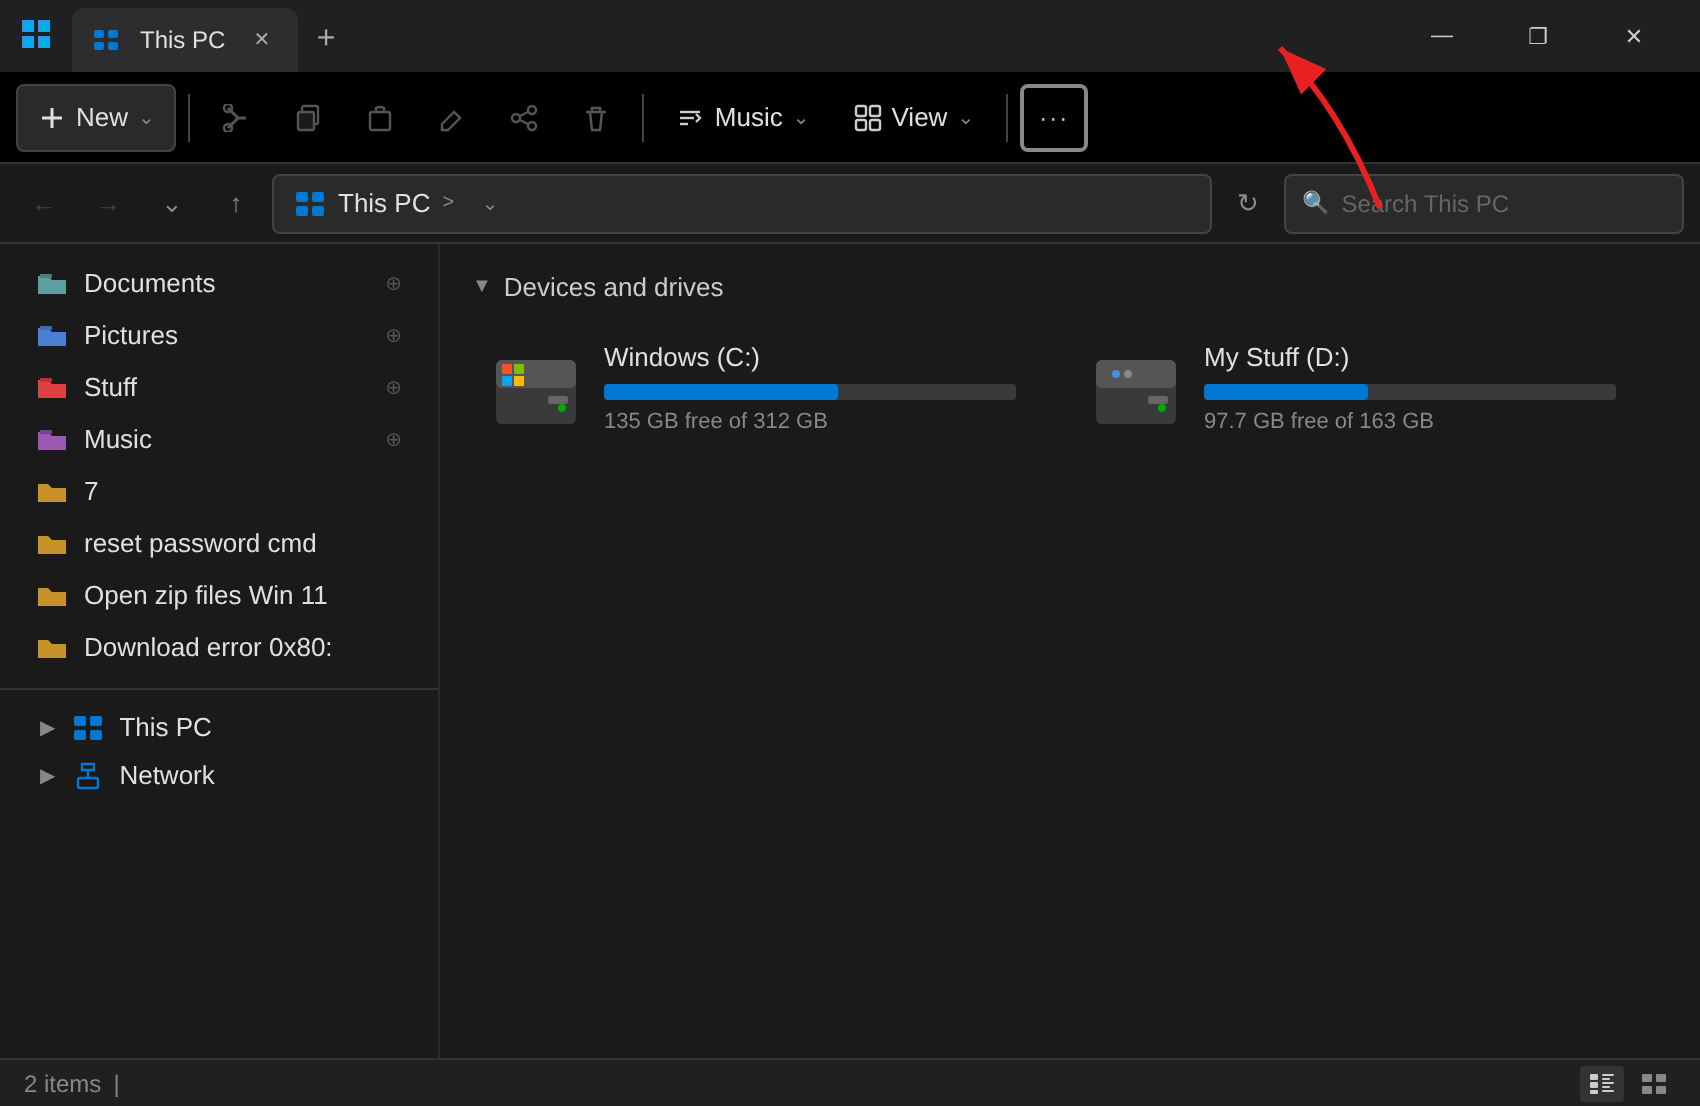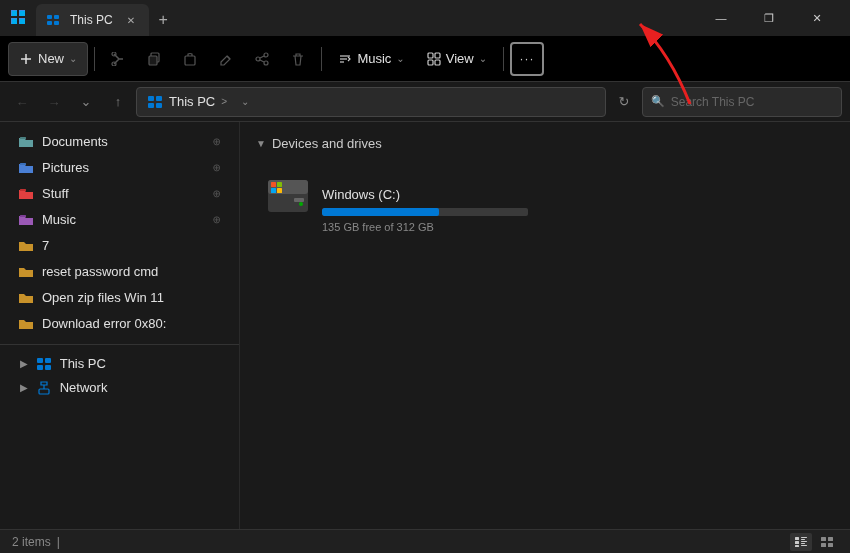--- a/index.html
+++ b/index.html
@@ -205,21 +205,21 @@
     }
 
     
     .main-layout {
       display: flex;
       height: calc(553px - 36px - 46px - 40px - 24px);
     }
 
     
     .sidebar {
-      width: 240px;
+      width: 220px;
       background: #1a1a1a;
       overflow-y: auto;
       border-right: 1px solid #2a2a2a;
       padding: 6px 0;
     }
     .sidebar-item {
       display: flex;
       align-items: center;
       padding: 5px 12px;
       gap: 8px;
@@ -273,21 +273,20 @@
     .drive-icon-container {
       width: 48px;
       height: 48px;
       display: flex;
       align-items: center;
       justify-content: center;
       flex-shrink: 0;
     }
     .drive-info {
       flex: 1;
-      margin-top: 16px;
     }
     .drive-name {
       font-size: 13px;
       color: #e0e0e0;
       margin-bottom: 6px;
     }
     .drive-bar-container {
       height: 8px;
       background: #3a3a3a;
       border-radius: 2px;
@@ -610,20 +609,43 @@
           </div>
           <div class="drive-info">
             <div class="drive-name">Windows (C:)</div>
             <div class="drive-bar-container">
               <div class="drive-bar-fill blue" style="width:57%"></div>
             </div>
             <div class="drive-size">135 GB free of 312 GB</div>
           </div>
         </div>
 
+        <div class="drive-item">
+          <div class="drive-icon-container">
+            <svg width="44" height="46" viewBox="0 0 44 46">
+
+              <rect x="2" y="8" width="40" height="32" rx="3" fill="#3a3a3a"></rect>
+              <rect x="2" y="8" width="40" height="14" rx="3" fill="#555"></rect>
+
+              <circle cx="12" cy="15" r="2" fill="#4a8ae8"></circle>
+              <circle cx="18" cy="15" r="2" fill="#888"></circle>
+
+              <rect x="28" y="26" width="10" height="4" rx="1" fill="#666"></rect>
+
+              <circle cx="35" cy="32" r="2" fill="#00aa00"></circle>
+            </svg>
+          </div>
+          <div class="drive-info">
+            <div class="drive-name">My Stuff (D:)</div>
+            <div class="drive-bar-container">
+              <div class="drive-bar-fill blue" style="width:40%"></div>
+            </div>
+            <div class="drive-size">97.7 GB free of 163 GB</div>
+          </div>
+        </div>
       </div>
     </div>
   </div>
 
   <div class="status-bar">
     <span>2 items</span>
     <span>|</span>
     <div class="status-right">
       <div class="view-btn active">
         <svg width="14" height="12" viewBox="0 0 14 12">

